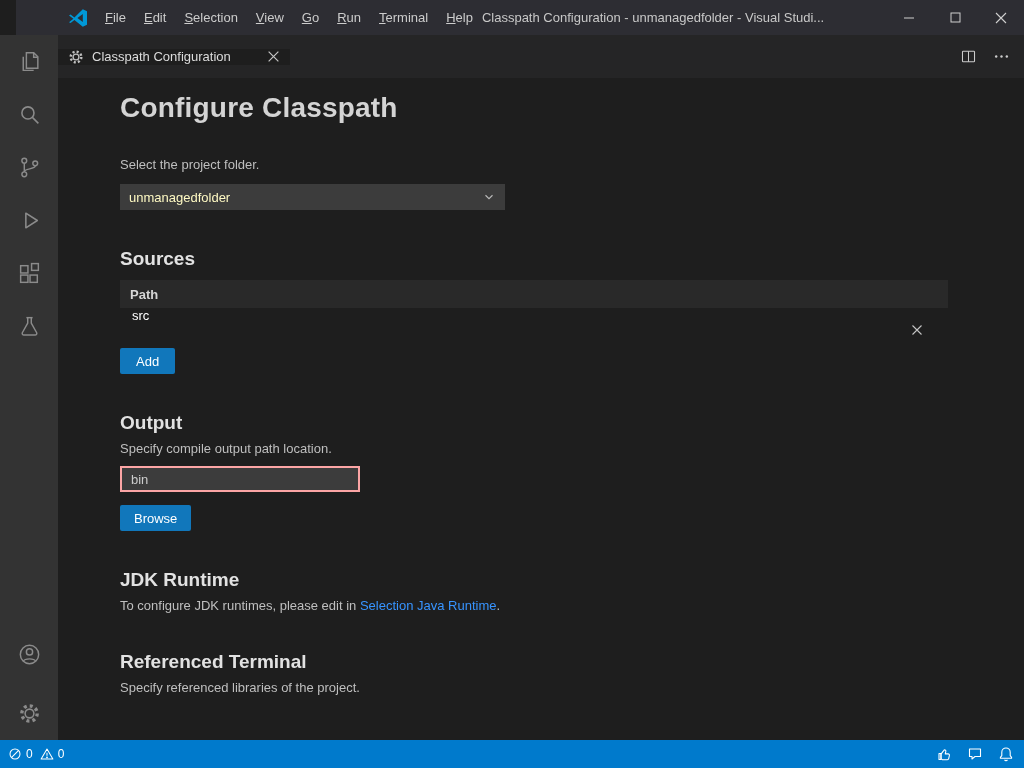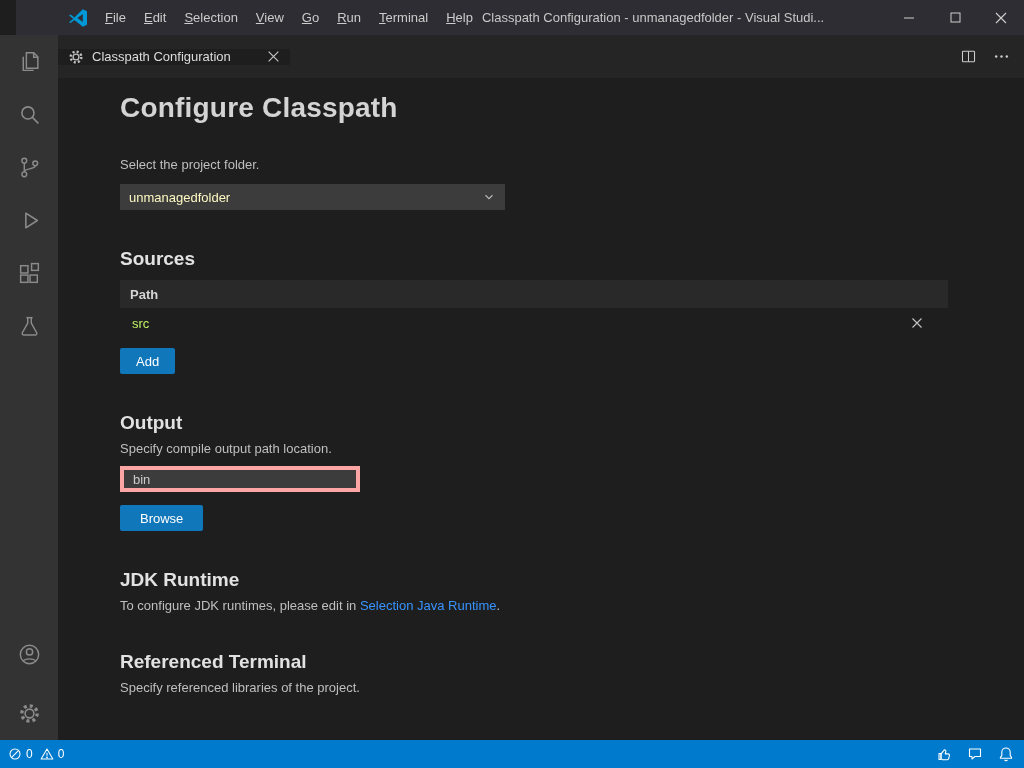--- a/index.html
+++ b/index.html
@@ -42,26 +42,26 @@
   .field-label { margin-top:33px; font-size:13px; color:#bfbfbf; }
   .select-box { margin-top:12px; width:385px; height:26px; background:#3c3c3c; color:#fef9c3;
                 display:flex; align-items:center; justify-content:space-between; padding:0 9px;
                 font-size:13px; cursor:pointer; }
   .select-box .chev { color:#b9b9b9; display:flex; }
   h2.section { margin-top:38px; font-size:19px; font-weight:600; color:#e2e2e2; }
   .section-desc { margin-top:7px; font-size:13px; color:#bfbfbf; }
   .cp-table { margin-top:10px; width:828px; }
   .cp-thead { height:28px; background:#292929; display:flex; align-items:center; padding:0 10px;
               font-size:13px; font-weight:700; color:#d6d6d6; }
-  .cp-row { height:30px; display:flex; align-items:center; padding:0 12px; font-size:13px; color:#bef264; }
+  .cp-row { height:30px; display:flex; padding:0 12px; font-size:13px; color:#ffffff;flex-direction:column; }
   .row-remove { margin-left:auto; margin-right:12px; color:#c5c5c5; display:flex; cursor:pointer; }
   .btn { display:inline-block; margin-top:10px; background:#1177bb; color:#ffffff; border:none;
          font-size:13px; font-family:inherit; height:26px; padding:0 16px; border-radius:2px; cursor:pointer; }
-  .btn.browse { margin-top:13px; padding:0 20px; }
-  .text-input { margin-top:10px; width:240px; height:26px; background:#3c3c3c; border:4px solid #fca5a5;
+  .btn.browse { margin-top:13px; padding:0 14px; }
+  .text-input { margin-top:10px; width:240px; height:26px; background:#3c3c3c; border:2px solid #fca5a5;
                 color:#cccccc; font-size:13px; font-family:inherit; padding:0 9px; outline:none; display:block; }
   .h2-gap { margin-top:42px; }
   .jdk-line { margin-top:7px; font-size:13px; color:#bfbfbf; }
   .link { color:#3794ff; cursor:pointer; }
 
   
   .statusbar { position:absolute; left:0; right:0; bottom:0; height:28px; background:#007acc;
                color:#ffffff; display:flex; align-items:center; padding:0 10px 0 8px;
                font-size:12px; z-index:40; }
   .sb-group { display:flex; align-items:center; gap:4px; cursor:pointer; }

